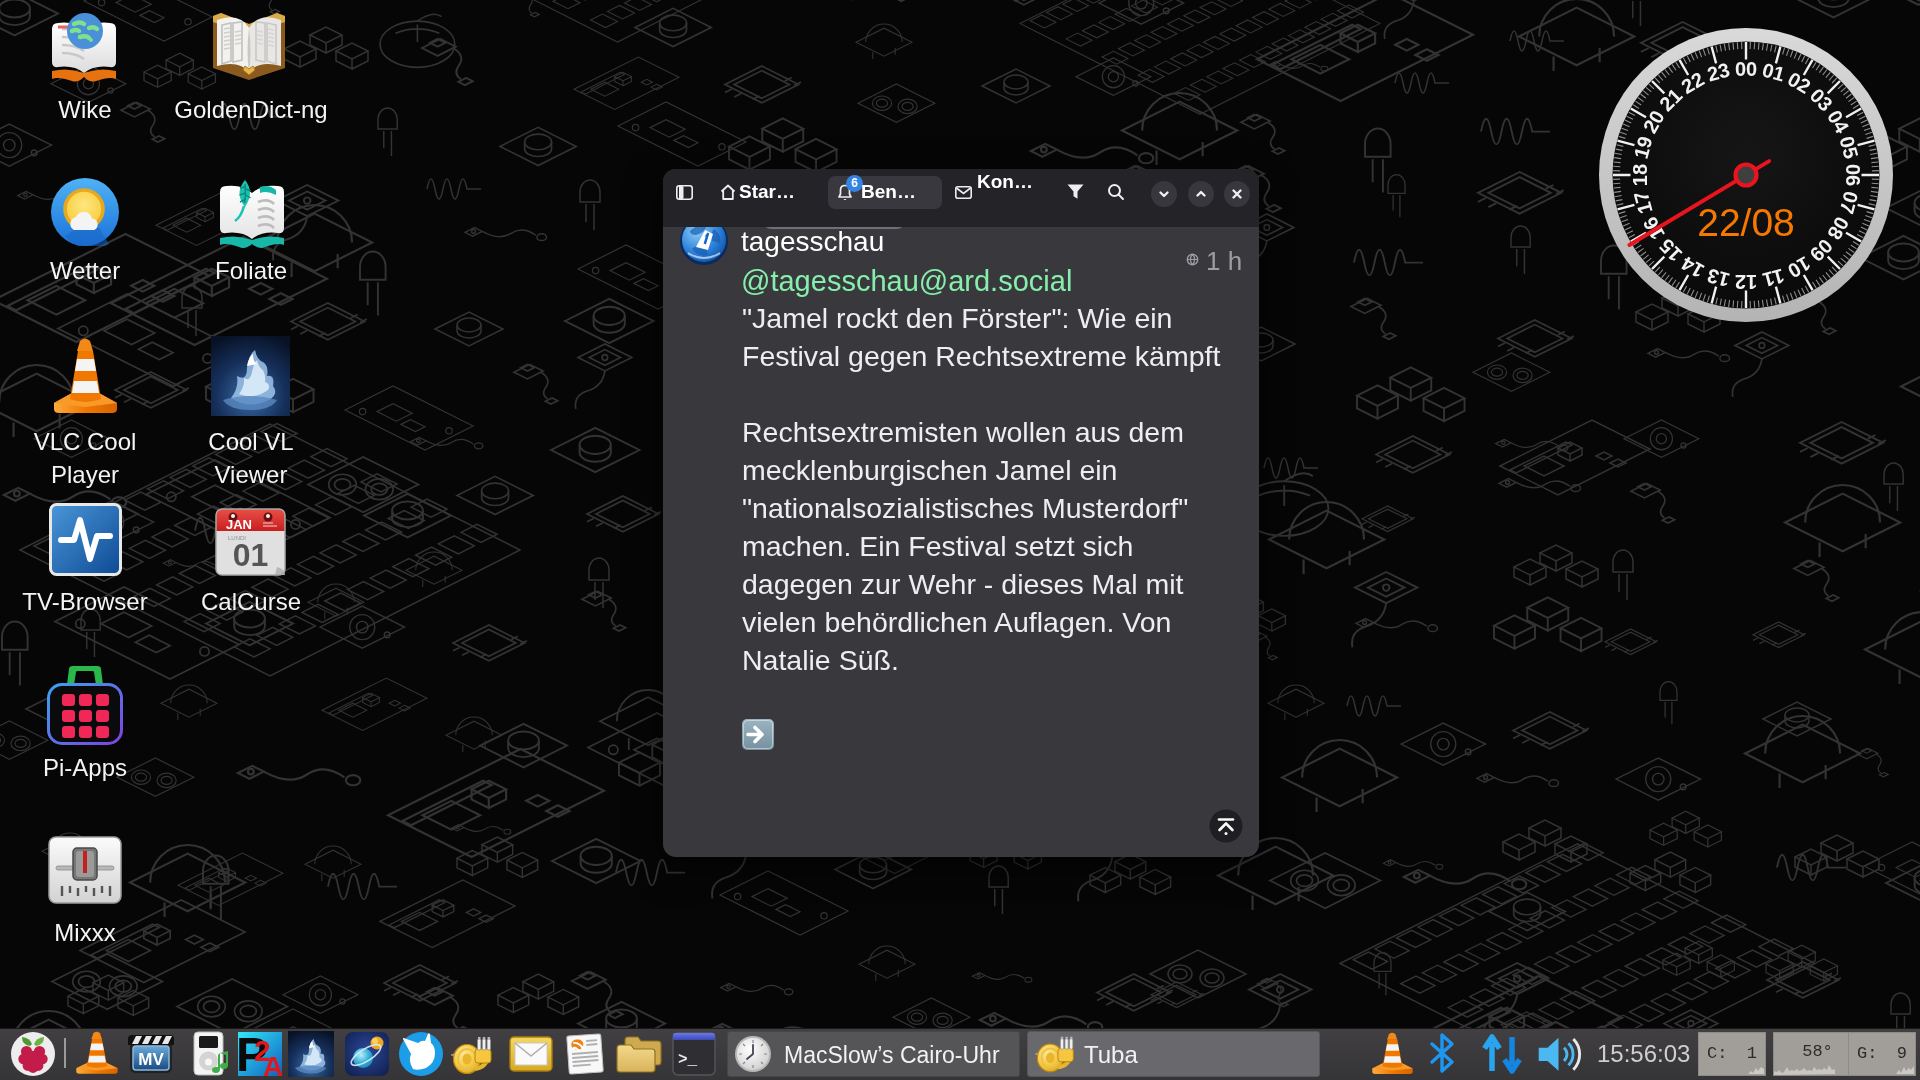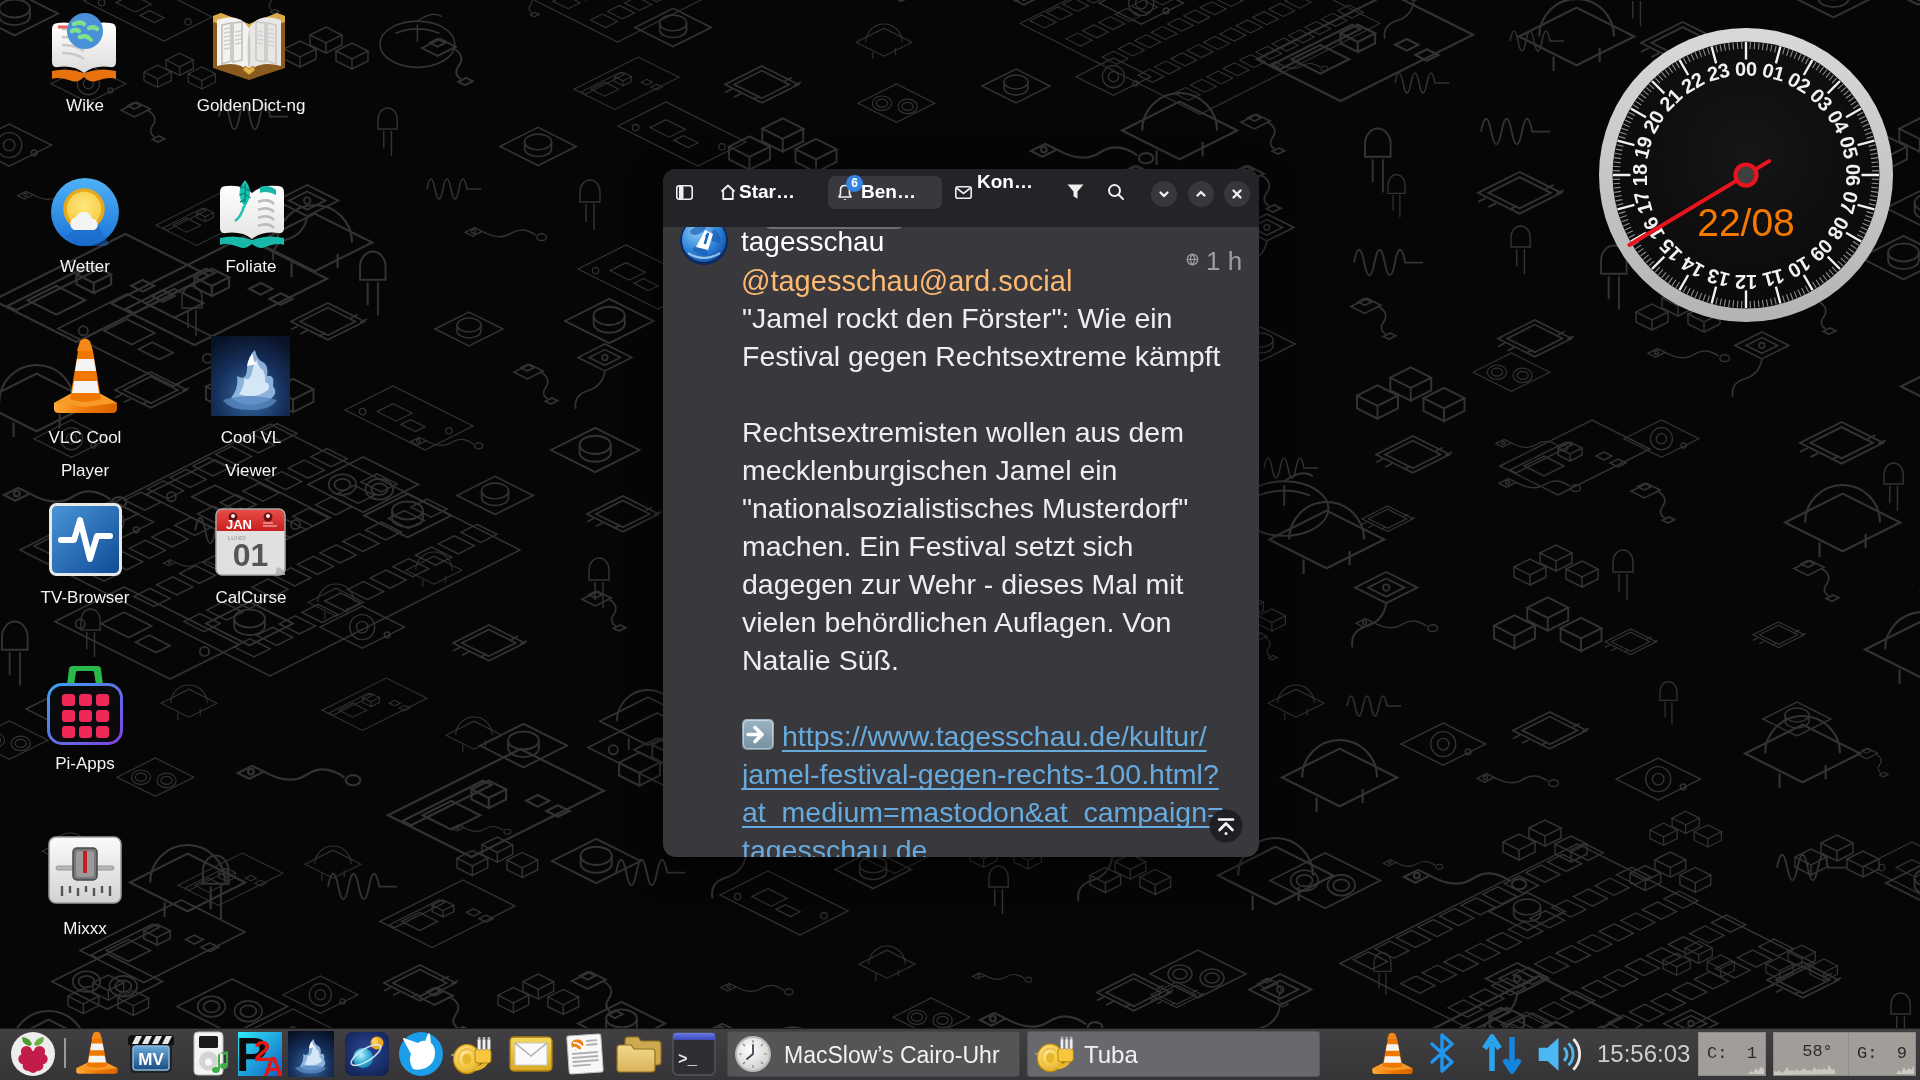--- a/index.html
+++ b/index.html
@@ -1,18 +1,18 @@
 <!DOCTYPE html>
 <html><head><meta charset="utf-8">
 <style>
 *{margin:0;padding:0;box-sizing:border-box}
 html,body{width:1920px;height:1080px;overflow:hidden;background:#060606;
  font-family:"Liberation Sans",sans-serif}
 .a{position:absolute}
-.lbl{position:absolute;color:#f4f4f4;font-size:17px;text-align:center;white-space:nowrap;transform:translateX(-50%)}
+.lbl{position:absolute;color:#f4f4f4;font-size:24px;text-align:center;white-space:nowrap;transform:translateX(-50%)}
 #win{position:absolute;left:663px;top:169px;width:596px;height:688px;background:#39383d;
  border-radius:13px;overflow:hidden;box-shadow:0 10px 36px rgba(0,0,0,.6)}
 #tbar{position:absolute;left:0;top:0;width:100%;height:58px;background:#242328}
 #body28{position:absolute;left:79px;top:130px;width:500px;color:#eeedf2;font-size:28.5px;line-height:38px;white-space:nowrap}
 a.lnk{color:#67abde;text-decoration:underline;text-decoration-skip-ink:none;text-decoration-thickness:2px;text-underline-offset:4px}
 #bar{position:absolute;left:0;top:1028px;width:1920px;height:52px;
  background:linear-gradient(#413f41,#353436);border-top:1px solid #1a1a1a}
 .panel{position:absolute;top:1032px;height:44px;background:#a19e99;border:1px solid #8d8b86;
  font-family:"Liberation Mono",monospace;font-size:17px;color:#2b2b2b}
 </style></head><body>
@@ -618,37 +618,37 @@
         </radialGradient>
       </defs>
 <circle cx="24" cy="24" r="24" fill="#0a2a60"></circle>
 <circle cx="24" cy="23" r="22" fill="url(#av)"></circle>
 <path d="M10,14 q8,-8 16,-4 q-2,6 -10,8 q-6,0 -6,-4z M34,12 q8,6 6,14 l-8,-2 q-2,-8 2,-12z M12,32 q6,8 16,6 l-2,-8 q-8,-4 -14,2z" fill="#1a5cb0" opacity="0.7"></path>
 <path d="M16,30 L25,13 L33,17 L28,33 Z" fill="#ffffff"></path>
 <path d="M25,19 l2.5,-3.5 1.8,0.9 -3.4,11 -2.3,-1 2.4,-7.6 -1.6,1.4 z" fill="#1565c8"></path>
 <path d="M8,36 q16,10 32,0" stroke="#bcdcf4" stroke-width="2" fill="none" opacity="0.8"></path>
 </svg>
 <div class="a" style="left:78px;top:57px;font-size:28px;font-weight:normal;color:#ffffff">tagesschau</div>
-<div class="a" style="left:78px;top:96px;font-size:29px;color:#fdba74">@tagesschau@ard.social</div>
+<div class="a" style="left:78px;top:96px;font-size:29px;color:#86efac">@tagesschau@ard.social</div>
 <svg class="a" style="left:523px;top:84px" width="13" height="13" viewBox="0 0 13 13">
 <circle cx="6.5" cy="6.5" r="5.2" fill="none" stroke="#9d9ca3" stroke-width="1.4"></circle>
 <path d="M1.3,6.5 l10.4,0 M6.5,1.3 a7.5,7.5 0 0 1 0,10.4 M6.5,1.3 a7.5,7.5 0 0 0 0,10.4" stroke="#9d9ca3" stroke-width="1.2" fill="none"></path>
 </svg>
 <div class="a" style="left:543px;top:77px;font-size:26px;color:#9d9ca3">1 h</div>
 <div id="body28">"Jamel rockt den Förster": Wie ein<br>Festival gegen Rechtsextreme kämpft<br><br>Rechtsextremisten wollen aus dem<br>mecklenburgischen Jamel ein<br>"nationalsozialistisches Musterdorf"<br>machen. Ein Festival setzt sich<br>dagegen zur Wehr - dieses Mal mit<br>vielen behördlichen Auflagen. Von<br>Natalie Süß.<br><br><svg style="display:inline-block;vertical-align:-4px;margin-right:8px" width="32" height="31" viewBox="0 0 32 31">
 <defs>
           <linearGradient id="em" x1="0" y1="0" x2="0" y2="1">
 <stop offset="0" stop-color="#9cb4c2"></stop>
             <stop offset="1" stop-color="#76909f"></stop>
           </linearGradient>
         </defs>
 <rect width="32" height="31" rx="5" fill="url(#em)"></rect>
 <rect x="1.5" y="1.5" width="29" height="28" rx="4" fill="none" stroke="#ffffff" opacity="0.45"></rect>
 <path d="M6,15.5 l13,0 M13,8.5 l7,7 -7,7" stroke="#ffffff" stroke-width="3.6" fill="none" stroke-linejoin="round" stroke-linecap="round"></path>
-</svg><a class="lnk">https://www.tagesschau.de/kultur/<br>jamel-festival-gegen-rechts-100.html?<br>at_medium=mastodon&amp;at_campaign=<br>tagesschau.de</a></div>
+</svg></div>
 <svg class="a" style="left:546px;top:640px" width="34" height="34" viewBox="0 0 34 34">
 <circle cx="17" cy="17" r="16.5" fill="#1d1c21" opacity="0.95"></circle>
 <path d="M10,10.5 l14,0" stroke="#fafafa" stroke-width="2.6" stroke-linecap="round"></path>
 <path d="M10.5,21 L17,14.5 L23.5,21" stroke="#fafafa" stroke-width="2.6" fill="none" stroke-linecap="round" stroke-linejoin="round"></path>
 <circle cx="17" cy="24.5" r="1.5" fill="#fafafa"></circle>
 </svg>
 <div id="tbar">
 <svg class="a" style="left:13px;top:16px" width="17" height="15" viewBox="0 0 17 15">
 <rect x="0.8" y="0.8" width="15.4" height="13.4" rx="2.5" fill="none" stroke="#eeeeee" stroke-width="1.6"></rect>
 <path d="M3,1 l0,13 l3,0 q1.5,0 1.5,-1.5 l0,-10 q0,-1.5 -1.5,-1.5 z" fill="#eeeeee"></path>

